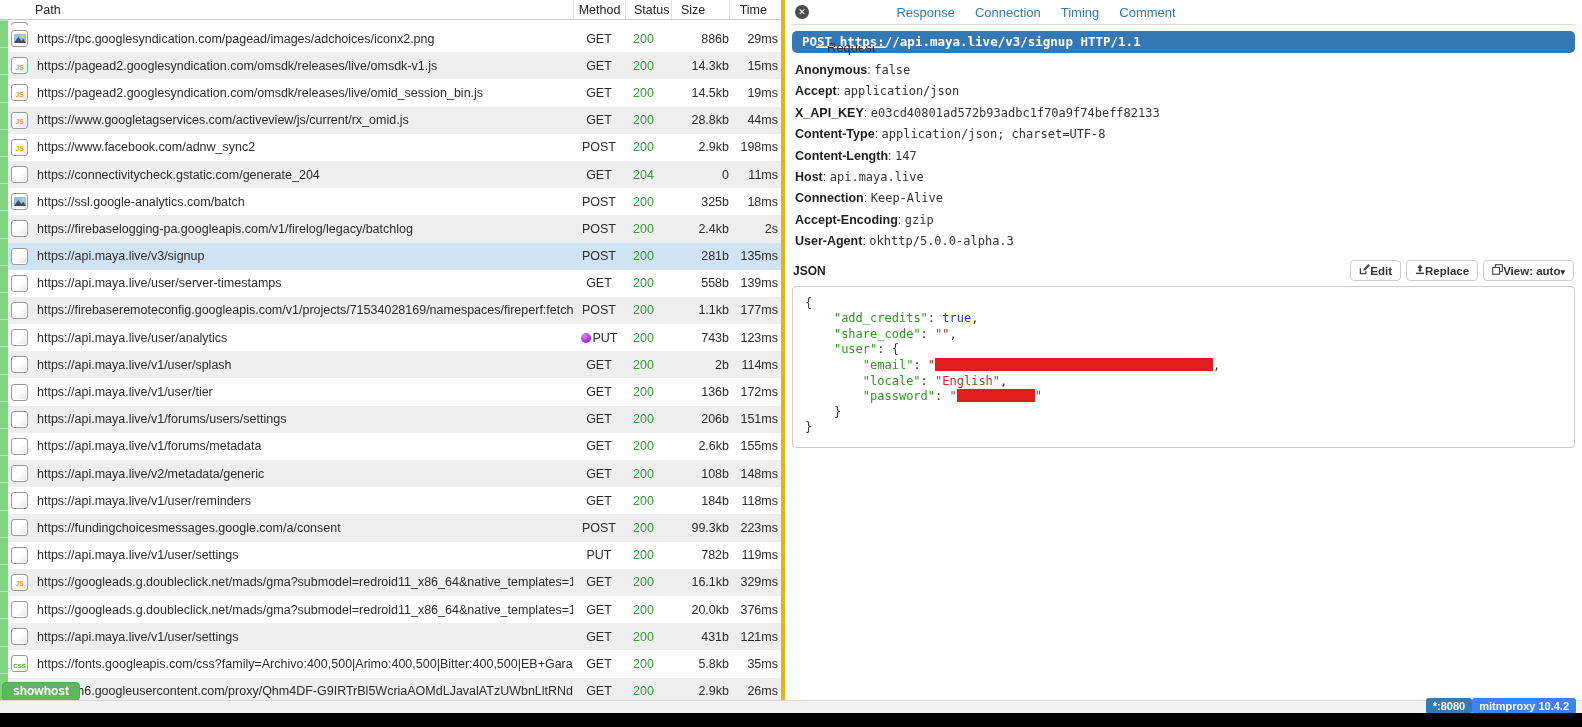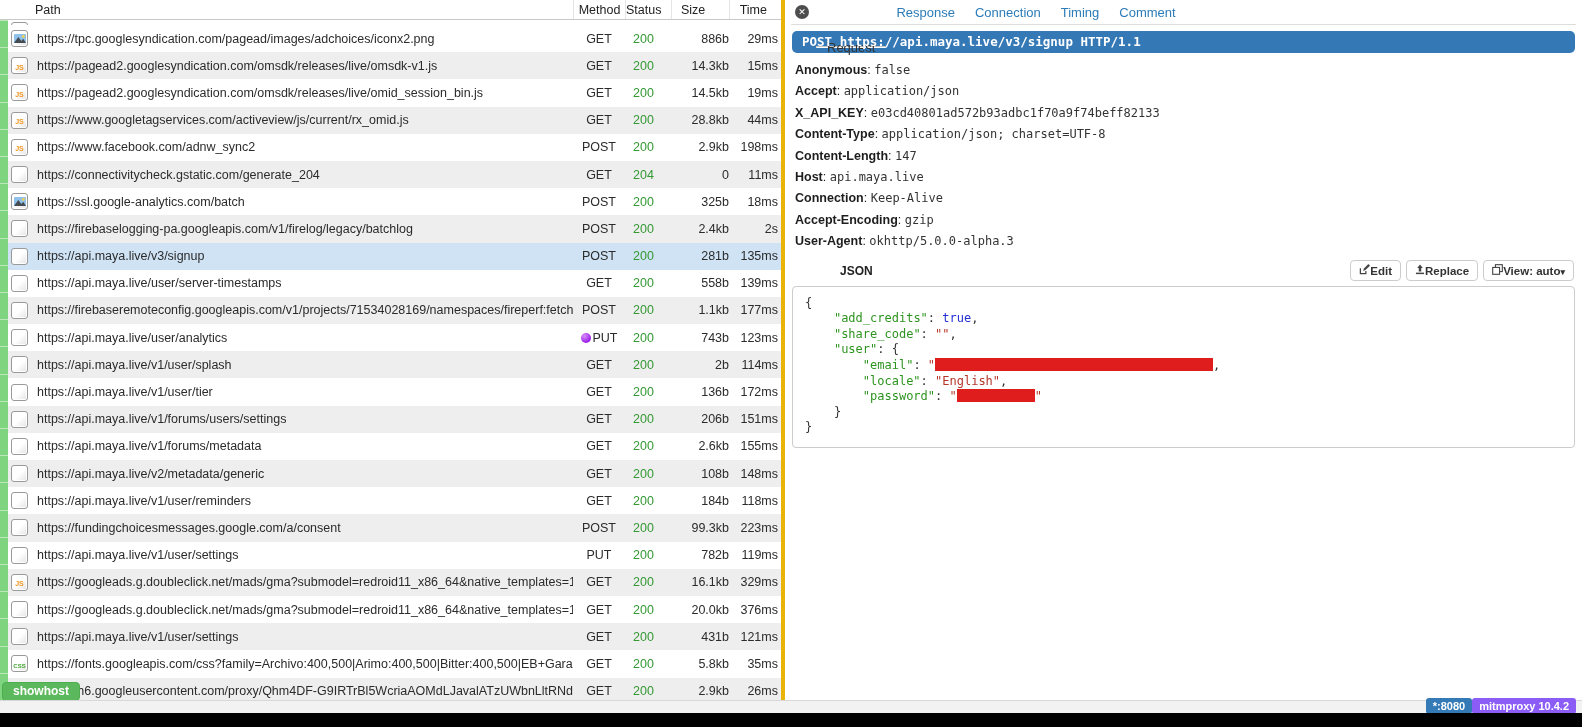--- a/index.html
+++ b/index.html
@@ -10,21 +10,21 @@
   }
   .main{display:flex;height:700px;}
 
   
   .flows{position:relative;width:785px;height:700px;border-right:4px solid #eab308;overflow:hidden;background:#fff;}
   .thead{position:relative;z-index:4;display:flex;align-items:center;height:20px;background:#fff;
          border-bottom:1px solid #c9c9c9;font-size:12.5px;color:#222;}
   .thead .hc{height:100%;display:flex;align-items:center;}
   .hc-path{flex:1;padding-left:35px;}
   .hc-method{width:52px;justify-content:center;border-left:1px solid #e4e4e4;}
-  .hc-status{width:46px;border-left:1px solid #e4e4e4;}
+  .hc-status{width:46px;padding-left:8px;border-left:1px solid #e4e4e4;}
   .hc-size{width:58px;padding-left:9px;border-left:1px solid #e4e4e4;}
   .hc-time{width:52px;justify-content:flex-end;padding-right:14px;border-left:1px solid #e4e4e4;}
 
   .marker-strip{position:absolute;z-index:3;left:0;top:20px;bottom:0;width:8px;background:#7fd57f;
     background-image:repeating-linear-gradient(to bottom,rgba(255,255,255,.45) 0 1px,transparent 1px 27.2px);}
   .rows{position:absolute;top:20px;left:0;right:0;height:680px;overflow:hidden;}
   .row{display:flex;align-items:center;height:27.2px;padding-left:8px;font-size:12.5px;color:#2b2b2b;background:#fff;}
   .row.gray{background:#eeeeee;}
   .row.sel{background:#cfe3f5;}
   .row-partial{height:5px;overflow:hidden;padding-left:8px;background:#fff;}
@@ -57,38 +57,38 @@
   .tab{display:flex;align-items:center;padding:0 10px;font-size:13px;color:#2b7cb8;}
   .tab.active{color:#333;background:#fde047;border:1px solid #c4c4c4;border-bottom:1px solid #fff;margin-bottom:-1px;margin-top:46px;}
   .req-line{margin:6px 1px 5px;background:#3478b6;border-radius:5px;color:#fff;
             font-family:"DejaVu Sans Mono",monospace;font-size:12.5px;font-weight:bold;padding:3px 10px 4px;}
   .hdrs{padding:2px 4px 0;}
   .hline{line-height:21.4px;font-size:12.5px;white-space:nowrap;}
   .hname{font-weight:bold;color:#1d1d1d;}
   .hcolon{color:#1d1d1d;}
   .hval{font-family:"DejaVu Sans Mono",monospace;font-size:12px;color:#333;}
 
-  .body-head{display:flex;align-items:center;margin-top:7px;padding:0 2px;height:22px;margin-left:47px;}
+  .body-head{display:flex;align-items:center;margin-top:7px;padding:0 2px;height:22px;}
   .body-label{font-weight:bold;font-size:12px;color:#222;}
   .body-head .spacer{flex:1;}
   .btn{display:inline-flex;align-items:center;border:1px solid #ccc;border-radius:4px;background:#fff;
        color:#333;font-size:11.5px;font-weight:bold;padding:2px 8px;margin-left:5px;height:21px;}
   .caret::after{content:"\25BE";font-size:9px;color:#333;}
 
   .code-box{border:1px solid #ccc;border-radius:4px;margin:4px 1px 0;padding:9px 12px 11px;
             font-family:"DejaVu Sans Mono",monospace;font-size:12px;line-height:15.6px;white-space:pre;overflow:hidden;}
   .tok-p{color:#333;} .tok-k{color:#2e9420;} .tok-s{color:#b5362a;} .tok-b{color:#2531d8;}
   .redact{display:inline-block;background:#df1d1d;height:13px;vertical-align:middle;margin-top:-2px;}
 
   
   .statusbar{position:absolute;left:0;top:700px;width:100%;height:13px;background:#f2f2f2;border-top:1px solid #d8d8d8;z-index:5;}
   .sb-right{position:absolute;right:6px;top:-3px;display:flex;gap:0;}
   .sb-badge{color:#fff;font-weight:bold;font-size:11px;padding:1.5px 7px 2.5px;border-radius:3px;white-space:nowrap;}
   .sb-blue{background:#337ab7;}
-  .sb-gray{background:#8b5cf6;}
+  .sb-gray{background:#3b82f6;}
   .blackbar{position:absolute;left:0;top:713px;width:100%;height:14px;background:#000;z-index:7;}
 </style>
 </head>
 <body>
 
 <div class="app">
   <div class="main">
 
     <div class="flows">
       <div class="thead">

